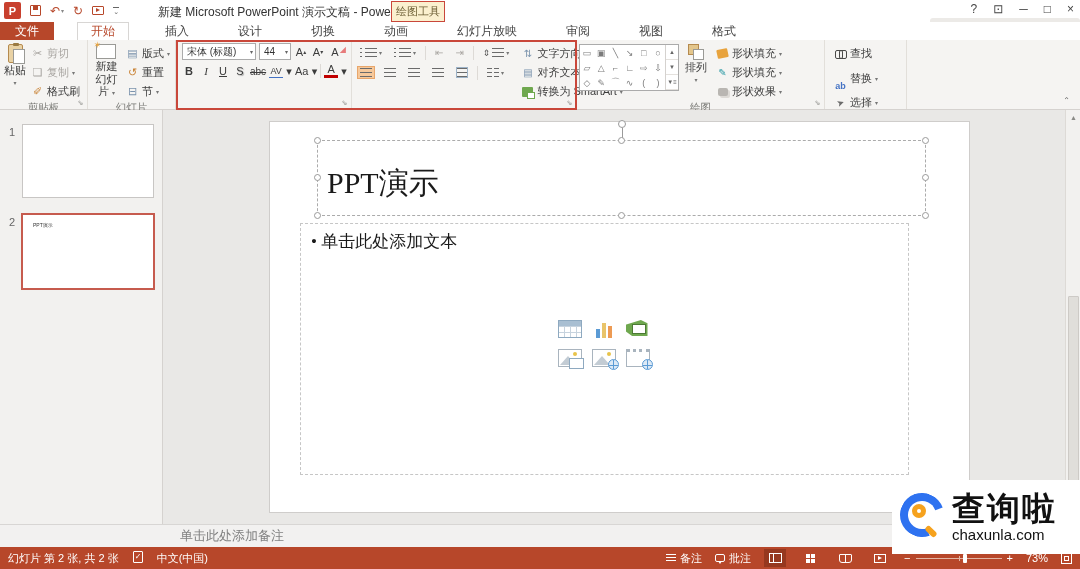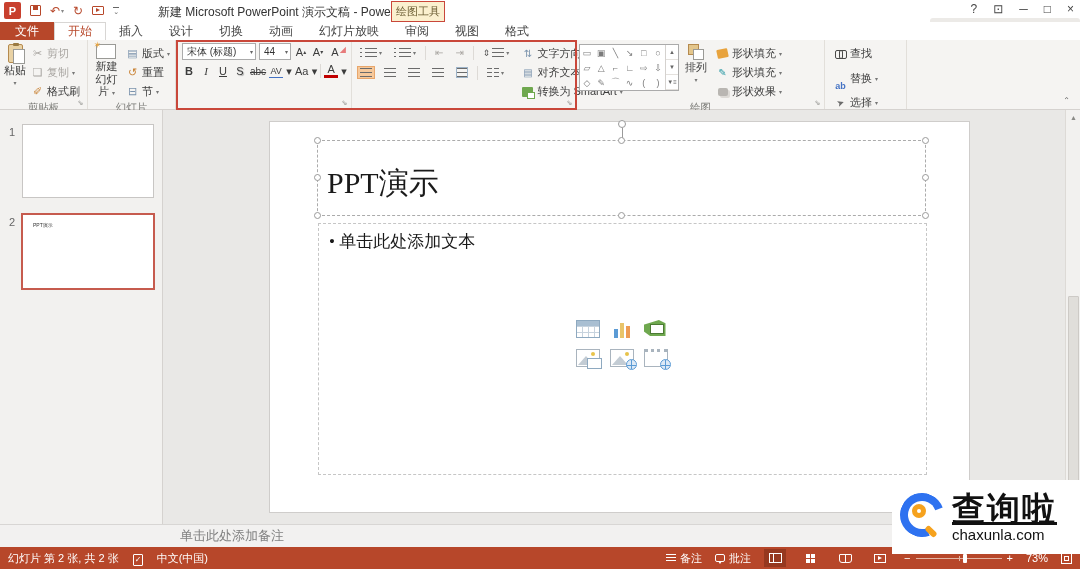--- a/index.html
+++ b/index.html
@@ -17,21 +17,21 @@
   .present-ic { width:12px; height:9px; border:1.3px solid #B7472A; border-radius:1px; position:relative; }
   .present-ic::after { content:""; position:absolute; left:3px; top:1px; width:0; height:0; border-left:4px solid #B7472A; border-top:2.5px solid transparent; border-bottom:2.5px solid transparent; }
   .custom-ic { border-top:1.5px solid #666; font-size:7px; color:#666; line-height:5px; padding-top:1px; }
   .doc-title { position:absolute; left:158px; top:4px; font-size:12px; color:#333; }
   .ctx-tab { position:absolute; left:391px; top:1px; width:54px; height:21px; background:#FBF0CF; border:1.5px solid #C9473A; color:#6b5d33; font-size:11px; display:flex; align-items:center; justify-content:center; }
   .win-controls { position:absolute; right:6px; top:2px; display:flex; align-items:center; gap:16px; font-size:12px; color:#444; }
   .win-controls span { cursor:default; }
   .blur-smudge { position:absolute; right:0; top:18px; width:150px; height:18px; background:#ECEAE7; border-radius:3px; }
 
   
-  .tabrow { position:absolute; left:0; top:22px; width:1080px; height:18px; background:#fff; display:flex; font-size:12px; }
+  .tabrow { position:absolute; left:0; top:22px; width:1080px; height:18px; background:#fff; display:flex; font-size:12px;gap:23px; }
   .tab { padding:0 13px; display:flex; align-items:center; color:#444; cursor:default; }
   .tab.file { background:#B7472A; color:#fff; padding:0 15px; }
   .tab.active { background:#fff; color:#B7472A; border:1px solid #d8d6d4; border-bottom:none; }
 
   
   .ribbon { position:absolute; left:0; top:40px; width:1080px; height:70px; background:#F5F4F2; border-bottom:1px solid #D5D2CF; display:flex; font-size:11px; color:#3c3c3c; }
   .grp { position:relative; border-right:1px solid #E2DFDA; display:flex; flex-direction:column; height:100%; flex:none; }
   .grp-body { flex:1; display:flex; padding:3px 2px 0 2px; }
   .grp-label { height:16px; font-size:10.5px; color:#7a7a76; text-align:center; line-height:14px; }
   .dlg { position:absolute; right:2px; bottom:2px; width:9px; height:9px; font-size:7px; color:#8a8a86; line-height:9px; text-align:center; cursor:default; }
@@ -117,21 +117,21 @@
   .panel { width:163px; background:#F2F1EF; border-right:1px solid #D5D2CF; position:relative; }
   .thumb-num { position:absolute; font-size:11px; color:#666; }
   .thumb { position:absolute; background:#fff; border:1px solid #C8C6C4; cursor:default; }
   .thumb.selected { border:2px solid #C65B4E; }
   .thumb-text { position:absolute; left:10px; top:7px; font-size:5px; color:#333; }
 
   .main { flex:1; background:#E9E8E6; position:relative; }
   .canvas { position:absolute; left:106px; top:11px; width:701px; height:392px; background:#fff; border:1px solid #CFCDCB; }
   .ph { position:absolute; border:1px dashed #ABABAB; }
   .ph-title { left:47px; top:18px; width:609px; height:76px; }
-  .ph-body { left:48px; top:101px; width:609px; height:252px; border-color:#C6C6C6; }
+  .ph-body { left:30px; top:101px; width:609px; height:252px; border-color:#C6C6C6; }
   .h { position:absolute; width:7px; height:7px; background:#fff; border:1px solid #9a9a9a; border-radius:50%; }
   .rot-line { position:absolute; left:50%; top:-13px; width:1px; height:13px; background:#9a9a9a; }
   .rot { position:absolute; left:calc(50% - 4px); top:-21px; width:8px; height:8px; background:#fff; border:1px solid #9a9a9a; border-radius:50%; }
   .slide-title { position:absolute; left:9px; top:22px; font-size:30px; color:#1a1a1a; font-family:"Liberation Serif","DejaVu Serif",serif; }
   .slide-body-text { position:absolute; left:10px; top:6px; font-size:17px; color:#1a1a1a; font-family:"Liberation Serif","DejaVu Serif",serif; }
   .content-icons { position:absolute; left:50%; top:96px; transform:translateX(-50%); display:grid; grid-template-columns:repeat(3,26px); grid-auto-rows:22px; gap:7px 8px; }
   .cic { position:relative; cursor:default; }
   .tbl-ic { width:24px; height:18px; border:1px solid #8EA9C0; background:linear-gradient(#A9BFD2 0 5px,transparent 5px), repeating-linear-gradient(to right,transparent 0 5px,#C7D3DE 5px 6px), repeating-linear-gradient(to bottom,transparent 0 5px,#C7D3DE 5px 6px); }
   .cht-ic { width:24px; height:18px; display:flex; align-items:flex-end; gap:2px; padding-left:4px; }
   .cht-ic i { display:block; width:4px; } 
@@ -152,28 +152,28 @@
   .vthumb { position:absolute; left:2px; top:186px; width:11px; height:190px; background:#E0DEDA; border:1px solid #CDCAC6; border-radius:1px; }
   .dblarr { position:absolute; left:0; width:15px; height:12px; font-size:6px; line-height:5px; color:#8a8a86; text-align:center; cursor:default; }
 
   
   .watermark { position:absolute; left:892px; top:480px; width:188px; height:74px; background:#fff; z-index:40; display:flex; align-items:center; padding-left:8px; }
   .wm-logo { width:48px; height:48px; position:relative; flex:none; }
   .wm-ring { position:absolute; left:0; top:0; width:44px; height:44px; border:8px solid #2E72F0; border-right-color:transparent; border-radius:50%; transform:rotate(25deg); }
   .wm-glass { position:absolute; left:12px; top:11px; width:14px; height:14px; border:5px solid #F6A21D; border-radius:50%; }
   .wm-handle { position:absolute; left:28px; top:32px; width:6px; height:13px; background:#F6A21D; border-radius:3px; transform:rotate(-45deg); }
   .wm-text { display:flex; flex-direction:column; margin-left:4px; }
-  .wm-name { font-size:33px; font-weight:bold; color:#111; font-family:"Liberation Serif","DejaVu Serif",serif; line-height:36px; letter-spacing:2px;text-decoration:underline; }
+  .wm-name { font-size:33px; font-weight:bold; color:#111; font-family:"Liberation Serif","DejaVu Serif",serif; line-height:36px; letter-spacing:2px; }
   .wm-domain { font-size:15px; color:#111; line-height:16px; }
 
   
   .notesbar { position:absolute; left:0; top:524px; width:1080px; height:23px; background:#F2F1F0; border-top:1px solid #D8D6D4; display:flex; align-items:center; }
   .notes-text { margin-left:180px; font-size:13px; color:#808080; }
   .statusbar { position:absolute; left:0; top:547px; width:1080px; height:22px; background:#B7472A; color:#fff; font-size:11px; display:flex; align-items:center; padding:0 8px; }
-  .sb-left { display:flex; align-items:flex-end; gap:14px; }
+  .sb-left { display:flex; align-items:flex-start; gap:14px; }
   .spell-ic { width:10px; height:12px; border:1px solid #fff; border-radius:1px; position:relative; }
   .spell-ic::after { content:"✓"; position:absolute; left:1px; top:0px; font-size:8px; }
   .sb-right { margin-left:auto; display:flex; align-items:center; gap:13px; }
   .sb-btn { display:flex; align-items:center; gap:4px; cursor:default; }
   .notes-ic { width:10px; height:8px; background:repeating-linear-gradient(to bottom,#fff 0 1px,transparent 1px 3px); }
   .cmt-ic { width:10px; height:8px; border:1px solid #fff; border-radius:2px; position:relative; }
   .cmt-ic::after { content:""; position:absolute; left:2px; bottom:-3px; border-left:2px solid transparent; border-right:2px solid transparent; border-top:3px solid #fff; }
   .view-ic { width:22px; height:18px; display:flex; align-items:center; justify-content:center; cursor:default; }
   .view-ic.active { background:#96381F; }
   .vi-normal { width:13px; height:10px; border:1px solid #fff; position:relative; }

